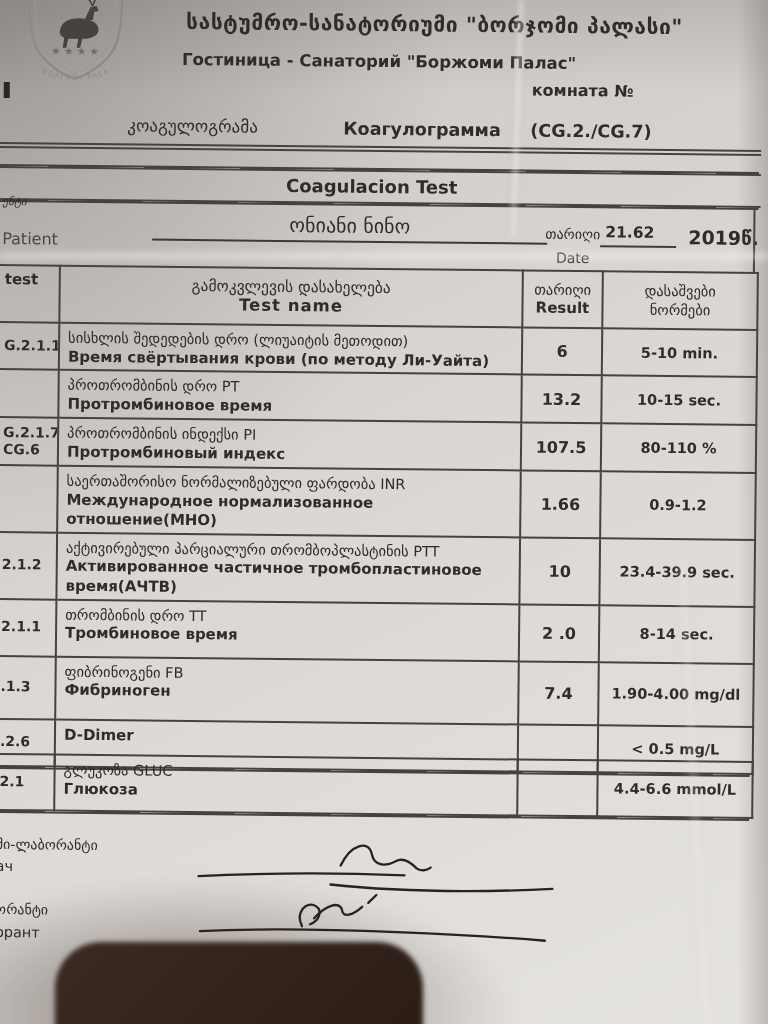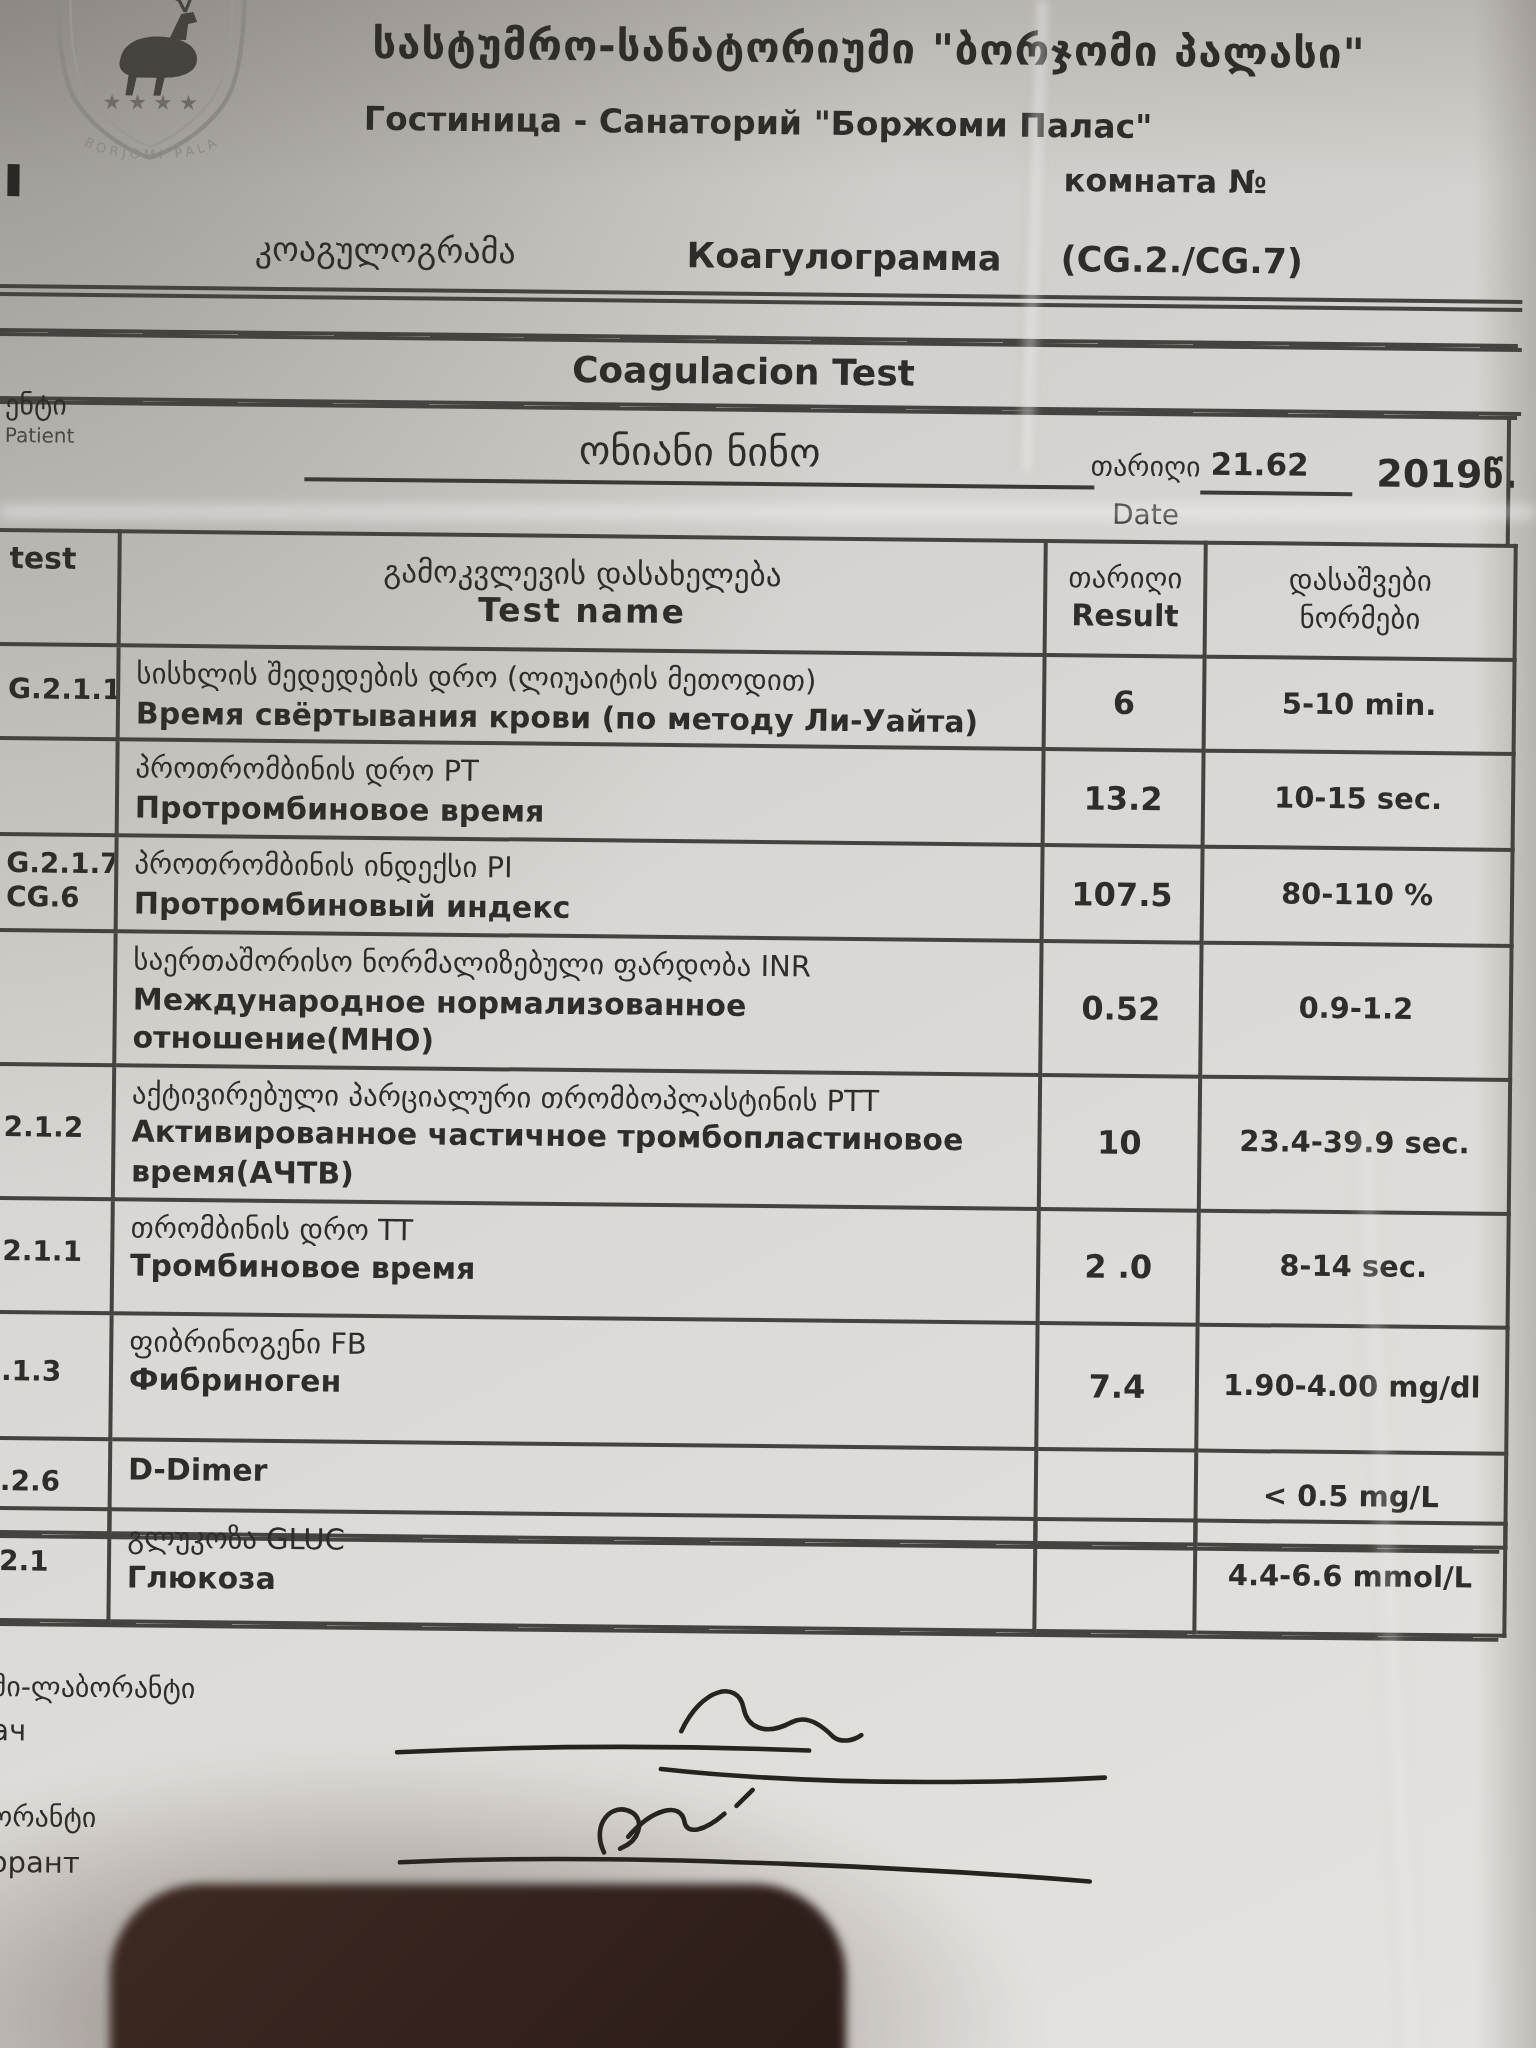--- a/index.html
+++ b/index.html
@@ -20,22 +20,22 @@
   .room{left:528px;top:79px;font-size:16px;font-weight:bold;}
   .coag-ka{left:124px;top:118px;font-size:17px;}
   .coag-ru{left:340px;top:119px;font-size:17.5px;font-weight:bold;}
   .coag-code{left:527px;top:119px;font-size:17.5px;font-weight:bold;}
   .dline{height:2px;background:#45423f;box-shadow:0 4px 0 0 #45423f;}
   .ct-band{left:-20px;top:170px;width:778px;height:30px;
     border-top:2px solid #45423f;border-bottom:2px solid #45423f;
     box-shadow:0 -4px 0 -2px #45423f,0 4px 0 -2px #45423f;
     text-align:center;line-height:30px;font-size:18px;font-weight:bold;}
   
-  .p-ka{left:0;top:199px;font-size:14px;}
-  .p-en{left:0;top:217px;font-size:10px;color:#4a4845;}
+  .p-ka{left:0;top:199px;font-size:11px;font-style:italic;}
+  .p-en{left:0;top:233px;font-size:16px;color:#4a4845;}
   .p-name{left:150px;top:214px;width:395px;text-align:center;font-size:20px;}
   .uline{height:2px;background:#3c3936;}
   .d-ka{left:543px;top:224px;font-size:14px;}
   .d-en{left:554px;top:248px;font-size:14px;font-weight:normal;}
   .d-val{left:603px;top:221px;font-size:15.5px;font-weight:bold;}
   .d-year{left:686px;top:223px;font-size:19px;font-weight:bold;}
   .vline{width:2px;background:#45423f;}
   
   table{border-collapse:collapse;table-layout:fixed;width:790px;background:transparent;}
   .maintable{left:-35px;top:268px;box-shadow:0 6px 0 -4px #45423f;}
@@ -170,21 +170,21 @@
         </td>
         <td class="tc result">107.5</td>
         <td class="tc norm">80-110 %</td>
       </tr>
       <tr style="height:46px">
         <td class="tc code"></td>
         <td class="tc name">
           <div class="ka">საერთაშორისო ნორმალიზებული ფარდობა INR</div>
           <div class="ru">Международное нормализованное отношение(МНО)</div>
         </td>
-        <td class="tc result">0.52</td>
+        <td class="tc result">1.66</td>
         <td class="tc norm">0.9-1.2</td>
       </tr>
       <tr style="height:67px">
         <td class="tc code">2.1.2</td>
         <td class="tc name">
           <div class="ka">აქტივირებული პარციალური თრომბოპლასტინის PTT</div>
           <div class="ru">Активированное частичное тромбопластиновое время(АЧТВ)</div>
         </td>
         <td class="tc result">10</td>
         <td class="tc norm">23.4-39.9 sec.</td>

